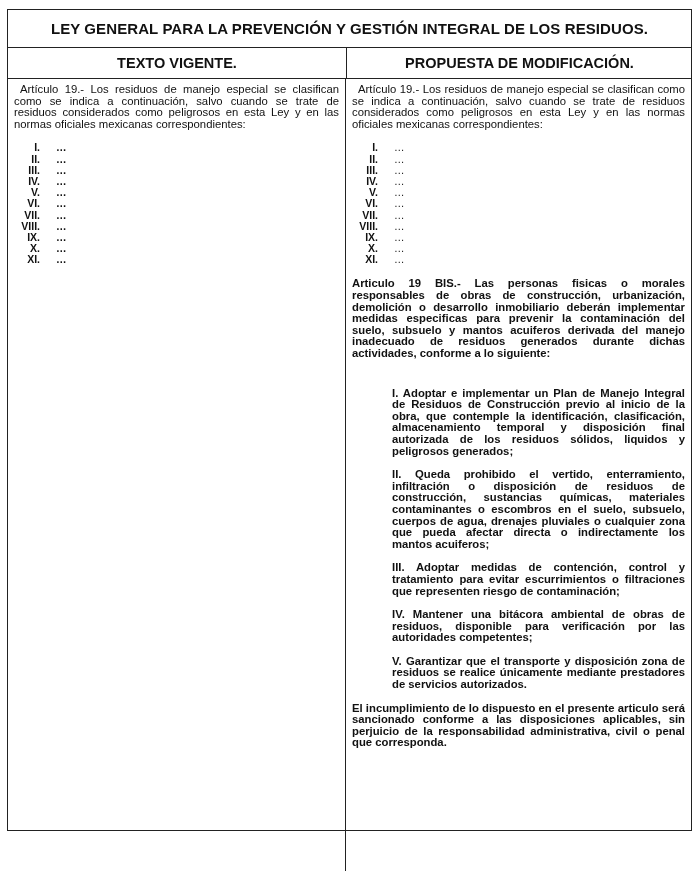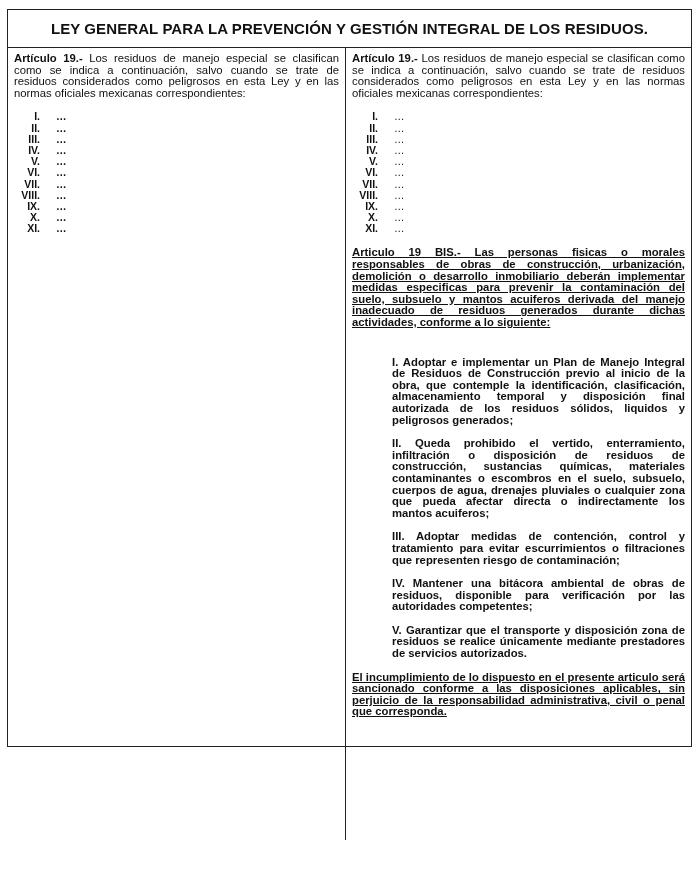--- a/index.html
+++ b/index.html
@@ -13,21 +13,21 @@
       position: relative;
       font-family: "Liberation Sans", sans-serif;
       color: #111111;
       overflow: hidden;
     }
     .doc-table {
       position: absolute;
       left: 7px;
       top: 9px;
       width: 685px;
-      height: 738px;
+      height: 822px;
       border: 1.5px solid #222;
       box-sizing: border-box;
     }
     .title-row {
       height: 37px;
       border-bottom: 1px solid #222;
       display: flex;
       align-items: center;
       justify-content: center;
       font-weight: bold;
@@ -64,21 +64,21 @@
       padding: 5px 6px 0 6px;
     }
     .col.right {
       width: 345px;
       padding: 5px 6px 0 6px;
     }
     .para {
       text-align: justify;
       margin: 0;
     }
-    .para b { font-weight: bold; }
+    .para b { font-weight: normal; margin-left: 6px; }
     .roman-list {
       margin: 12px 0 0 0;
       padding: 0;
       list-style: none;
     }
     .roman-item {
       display: flex;
       height: 11.2px;
       line-height: 11.2px;
     }
@@ -91,44 +91,46 @@
     .roman-dots {
       margin-left: 16px;
       font-size: 10.5px;
     }
     .col.left .roman-dots { font-weight: bold; }
     .col.right .roman-dots { font-weight: normal; }
     .bis-para {
       margin-top: 13px;
       font-weight: bold;
       text-align: justify;
-      text-decoration: underline;
     }
     .fraction-list {
       margin: 28px 0 0 40px;
       padding: 0;
     }
     .fraction {
       font-weight: bold;
       text-align: justify;
       margin: 0 0 12px 0;
     }
     .closing {
       font-weight: bold;
       text-align: justify;
       margin-top: 2px;
-      text-decoration: underline;
     }
   </style>
 </head>
 <body>
 
 <div class="doc-table">
   <div class="title-row">LEY GENERAL PARA LA PREVENCIÓN Y GESTIÓN INTEGRAL DE LOS RESIDUOS.</div>
 
+  <div class="header-row">
+    <div class="header-cell left">TEXTO VIGENTE.</div>
+    <div class="header-cell right">PROPUESTA DE MODIFICACIÓN.</div>
+  </div>
 
   <div class="body-row">
 
     <div class="col left">
       <p class="para"><b>Artículo 19.-</b><span> Los residuos de manejo especial se clasifican como se indica a continuación, salvo cuando se trate de residuos considerados como peligrosos en esta Ley y en las normas oficiales mexicanas correspondientes:</span></p>
       <ul class="roman-list">
         <li class="roman-item">
             <span class="roman-num">I.</span>
             <span class="roman-dots">…</span>
           </li>

